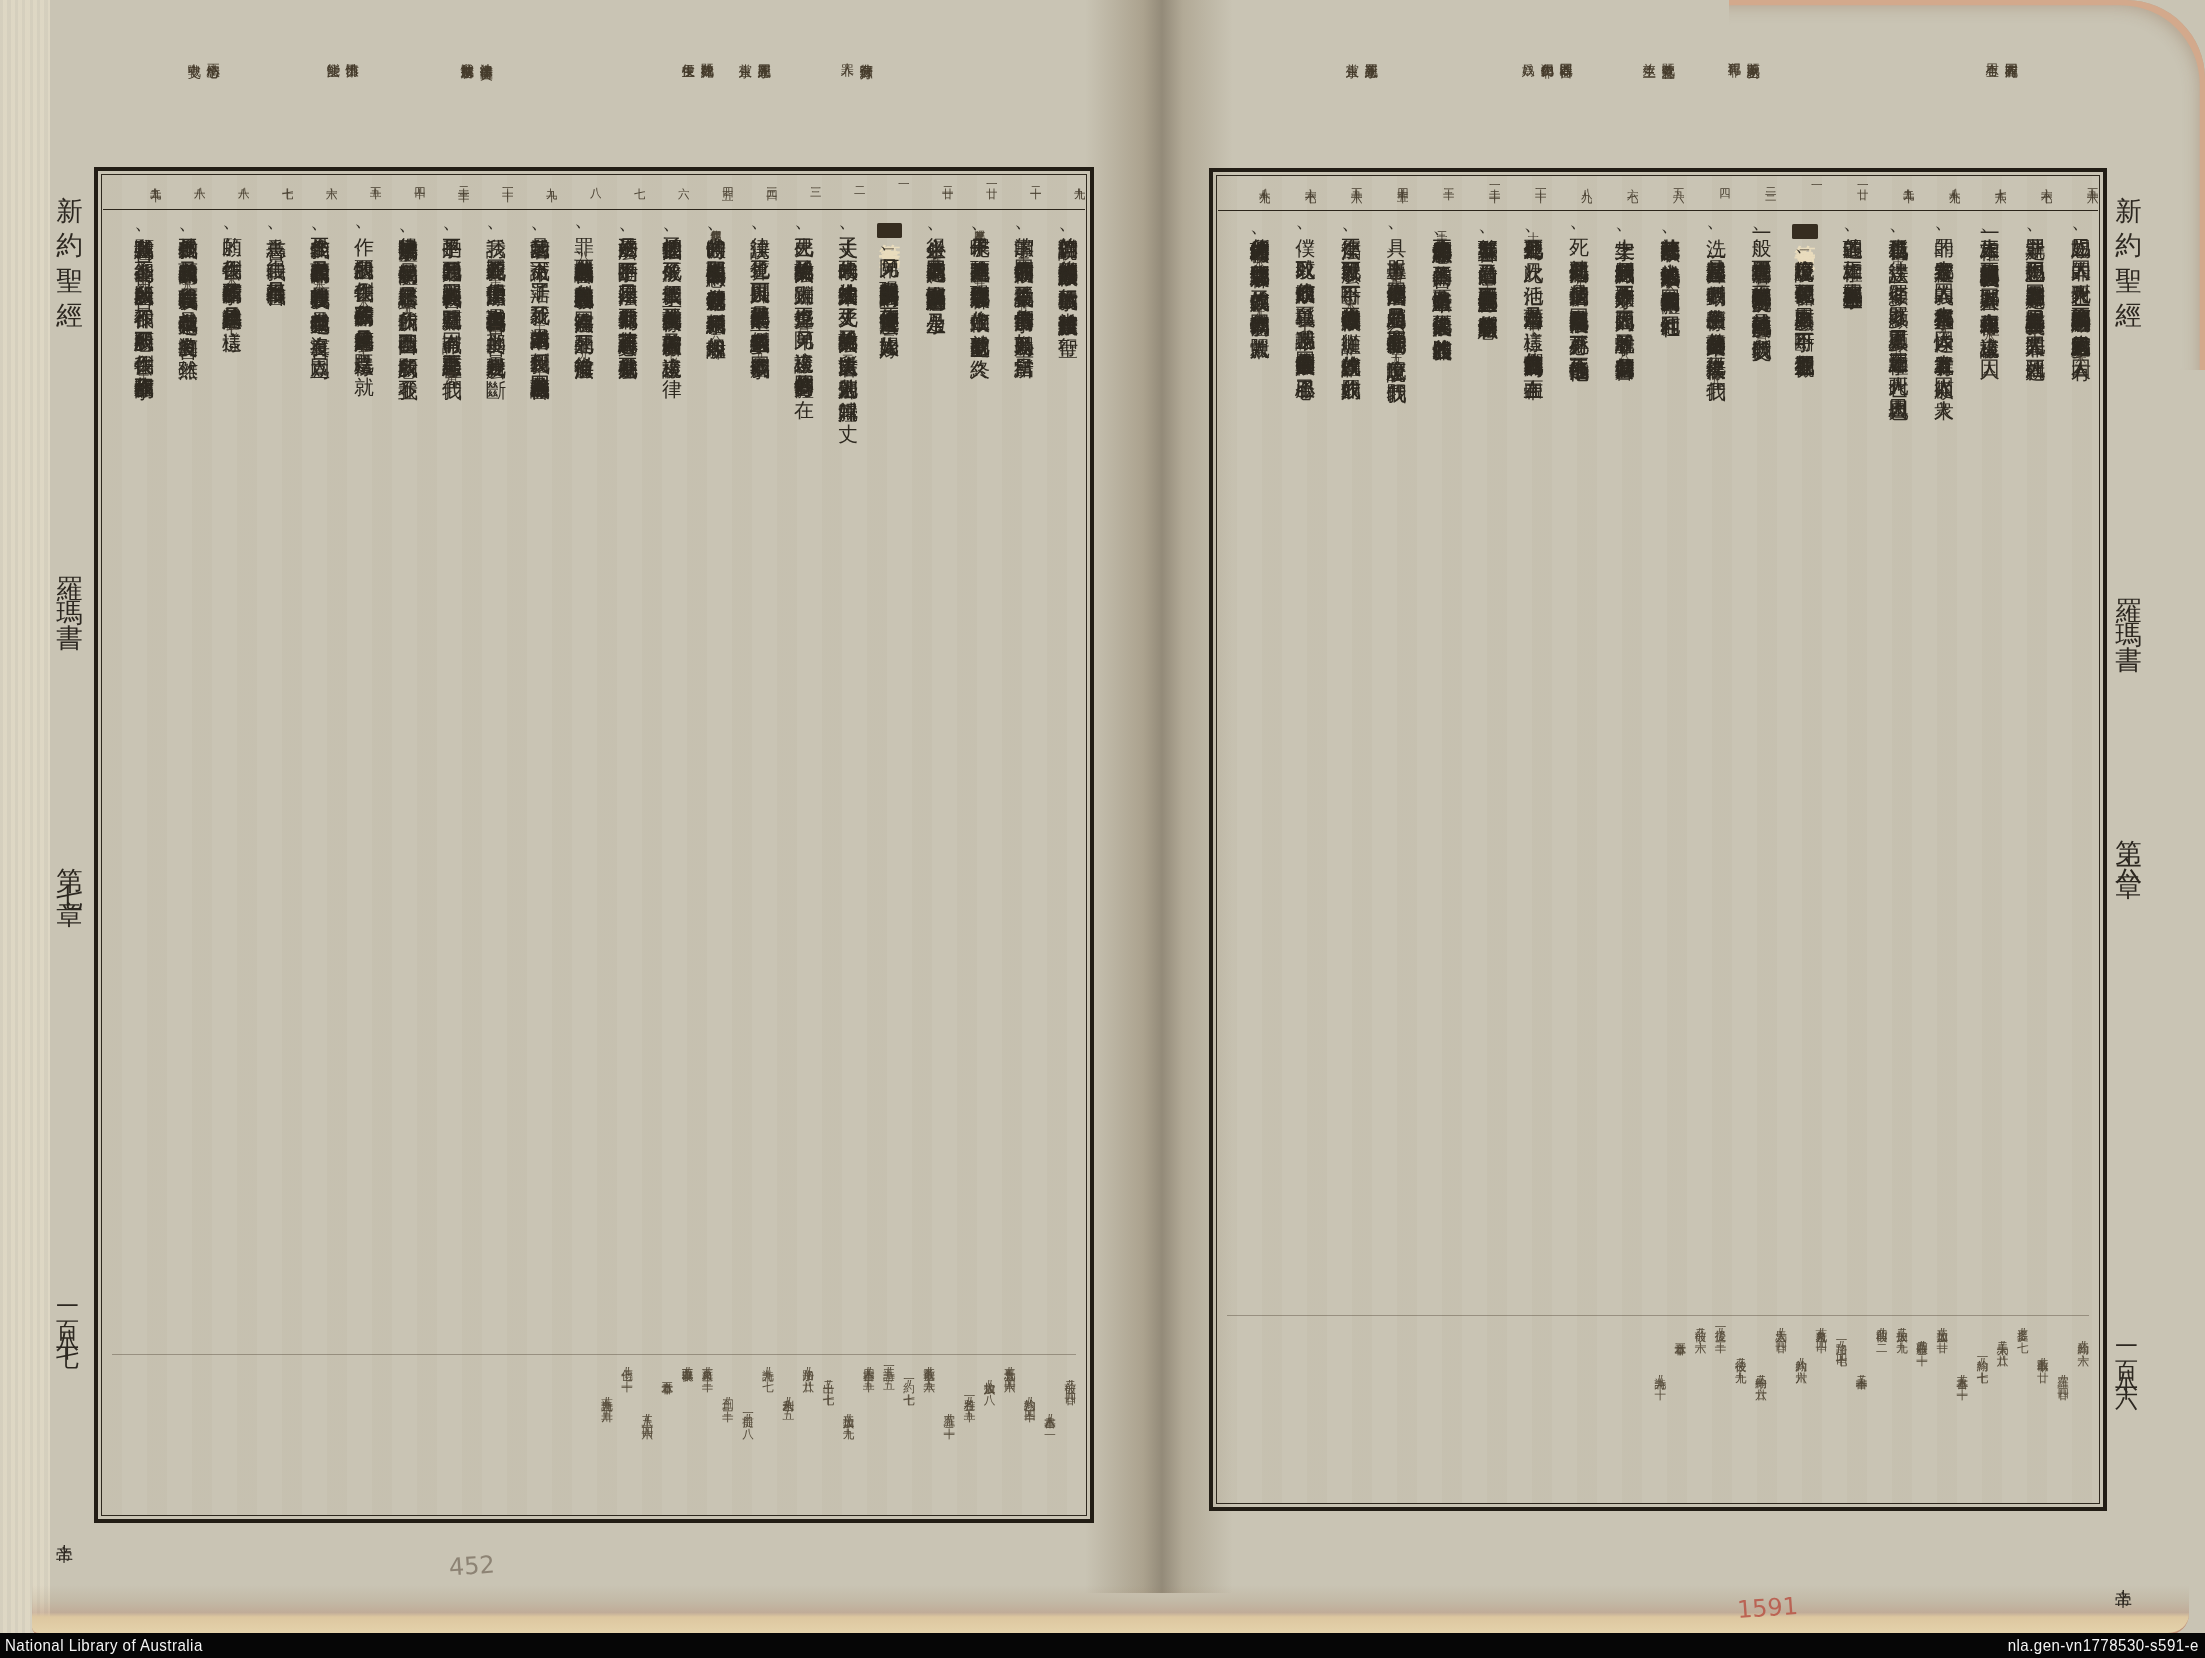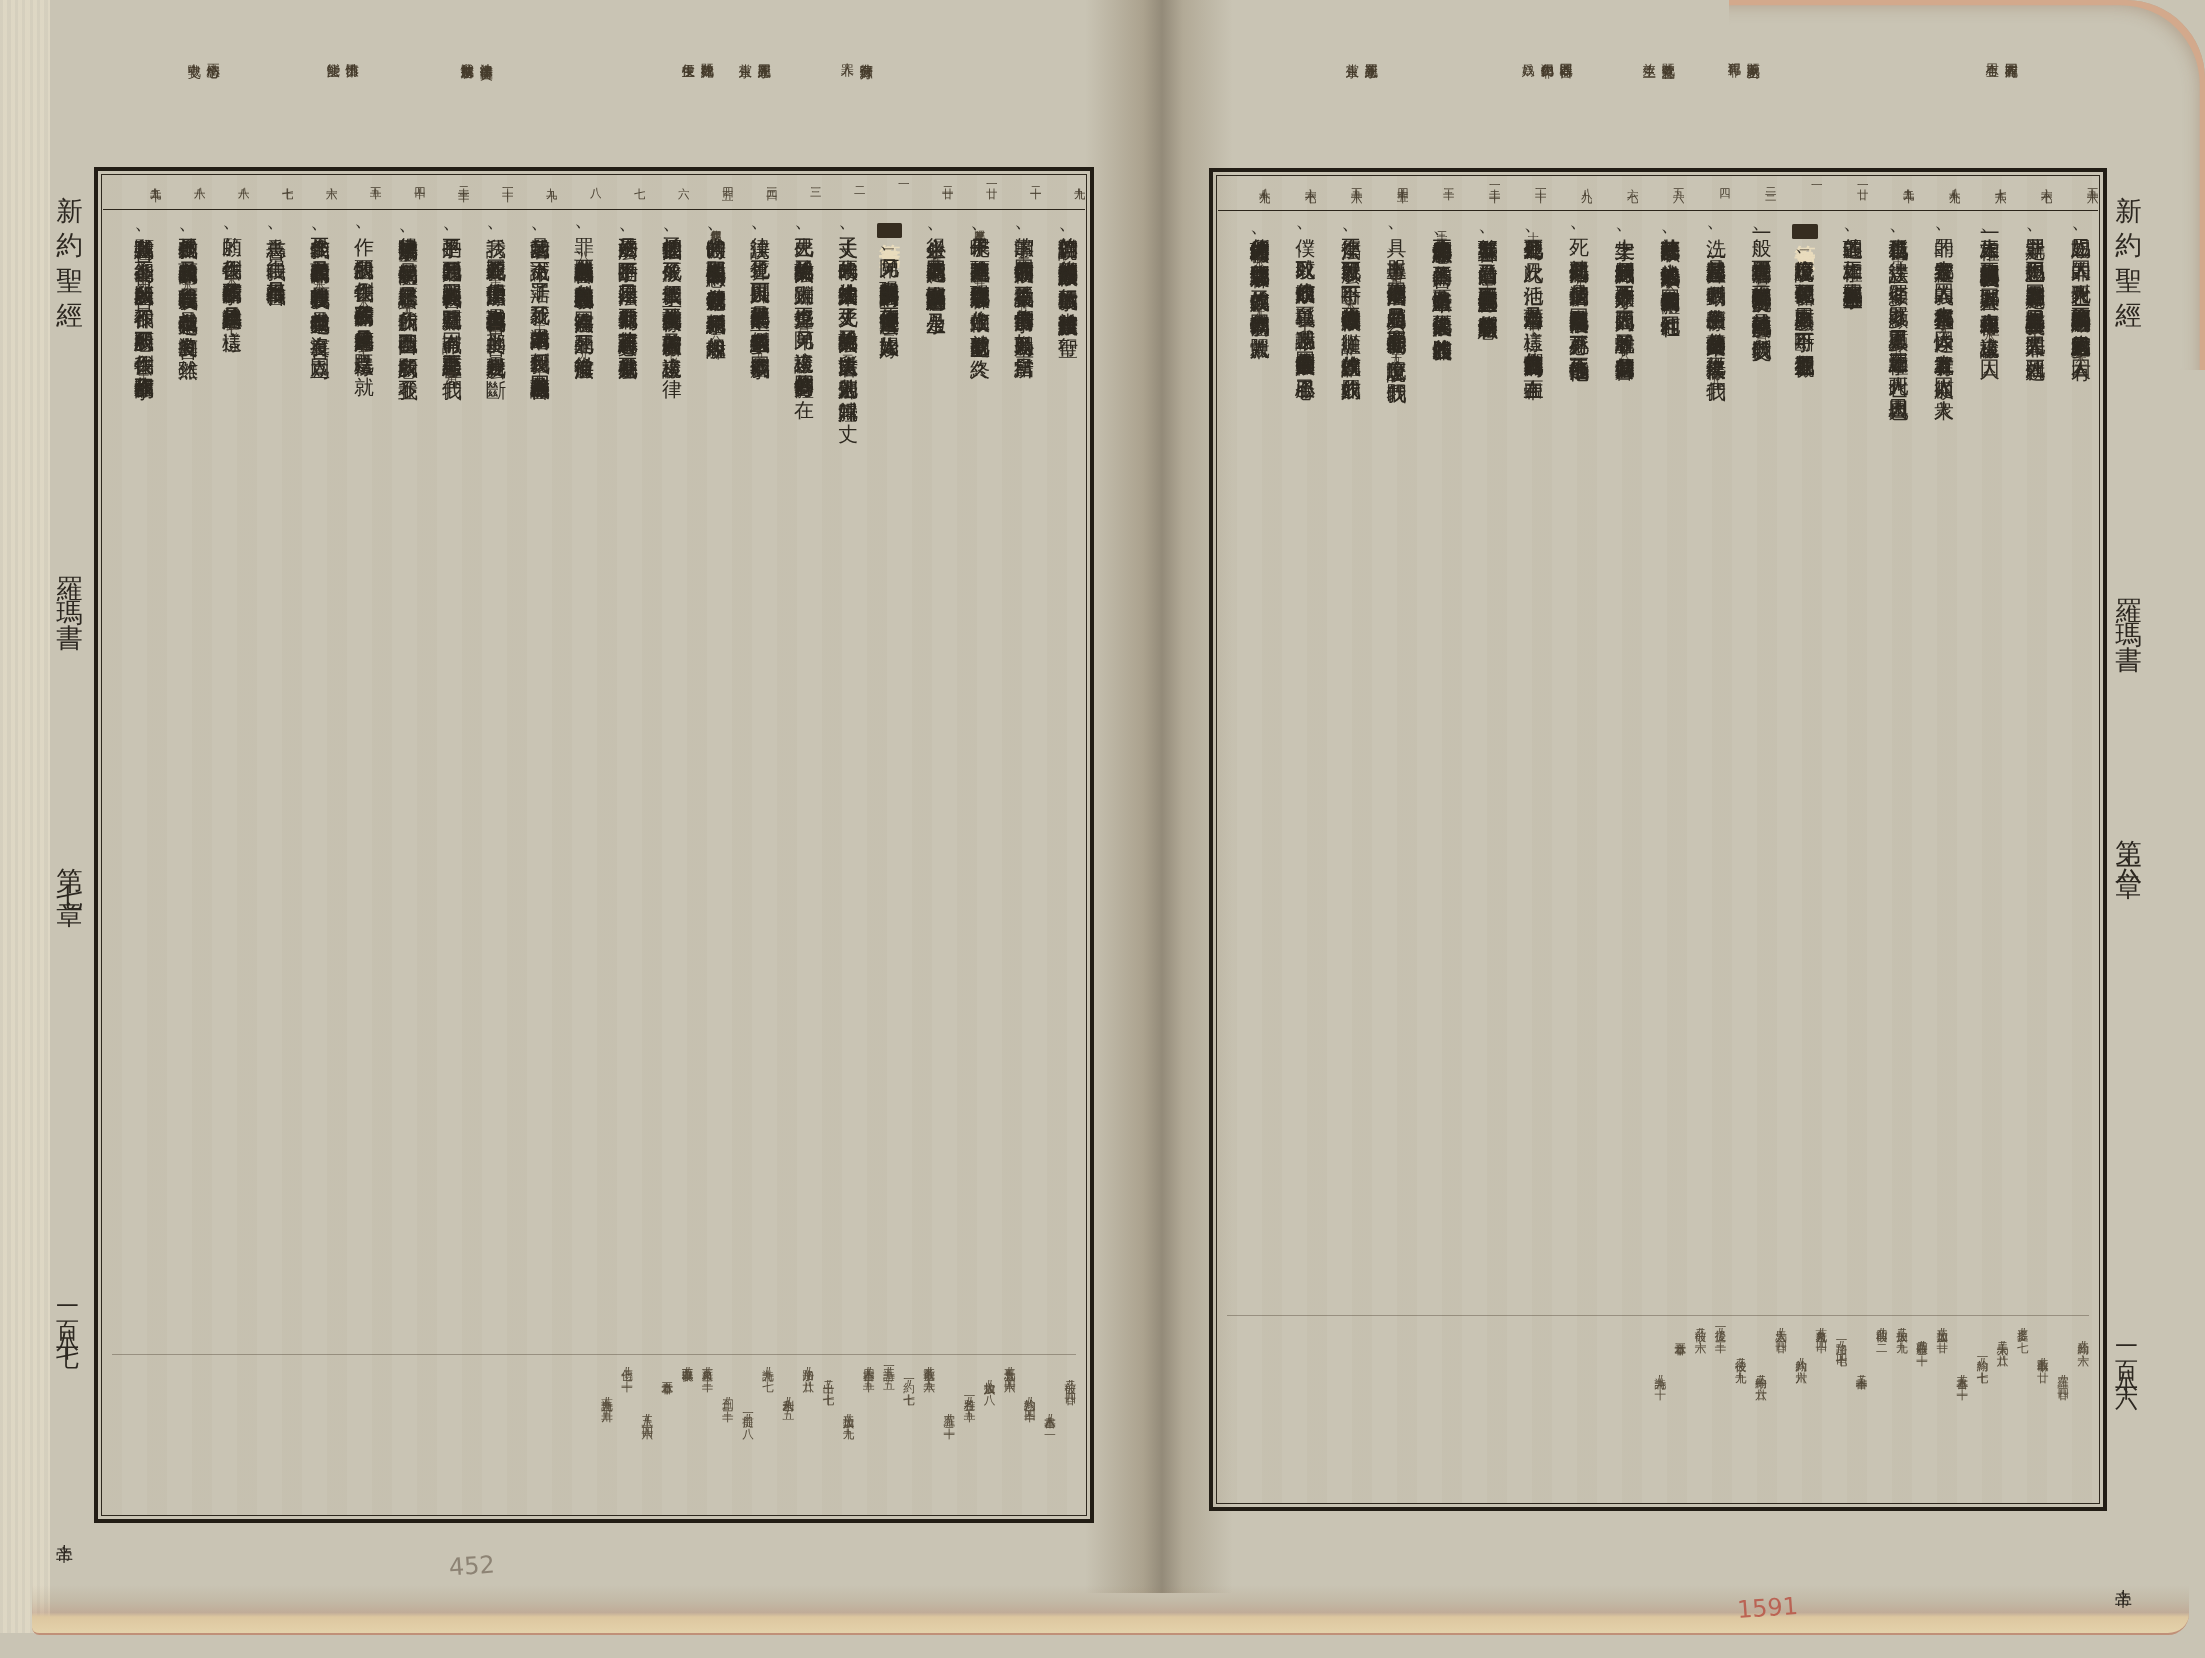--- a/index.html
+++ b/index.html
@@ -301,14 +301,18 @@
           <div class="rc">彼前二〃十六</div>
           <div class="rc">本章廿三</div>
           <div class="rc">詩十九〃十一</div>
         </div>
     </div>
   </div>
 
   <div class="pencil gray" style="left:449px;top:1552px;">452</div>
   <div class="pencil red" style="left:1737px;top:1594px;">1591</div>
 
+  <div id="footer-bar">
+    <span class="fl">National Library of Australia</span>
+    <span class="fr">nla.gen-vn1778530-s591-e</span>
+  </div>
 </div>
 
 
 </body></html>

